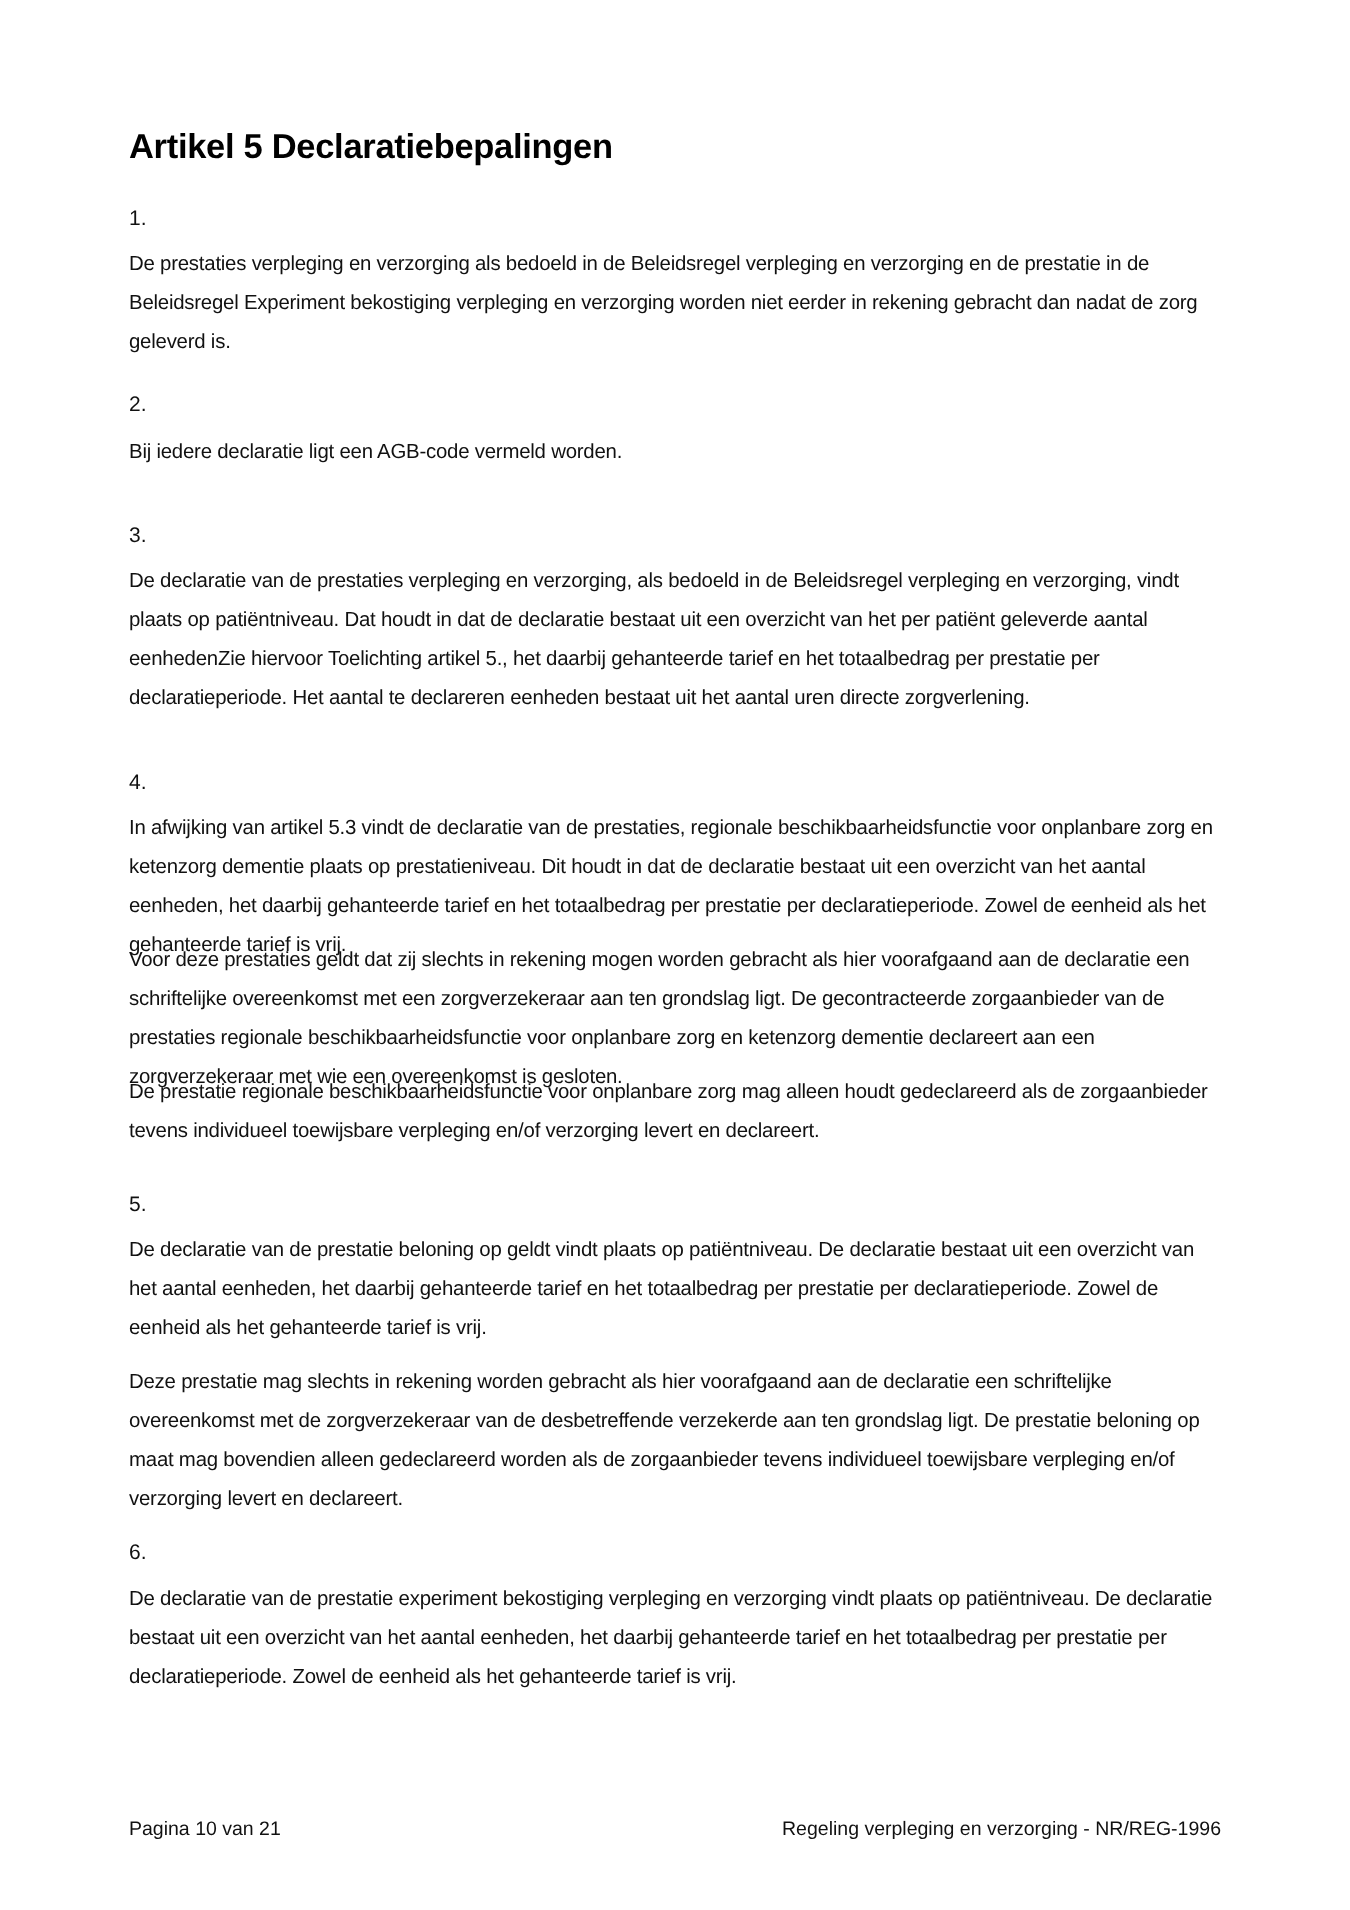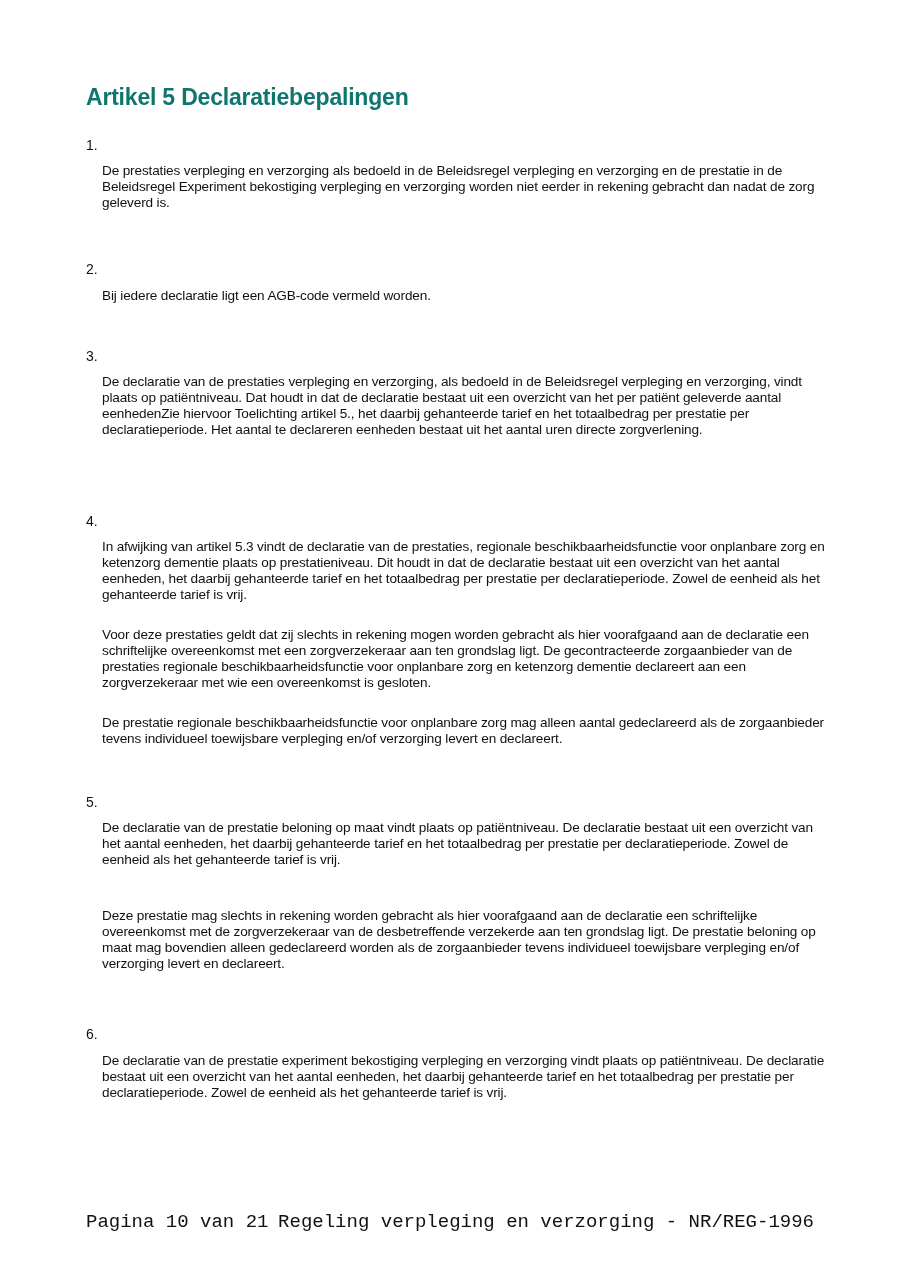--- a/index.html
+++ b/index.html
@@ -1,24 +1,24 @@
 <!DOCTYPE html>
 <html><head>
 <meta charset="utf-8">
 <style>
   html, body { margin: 0; padding: 0; background: #ffffff; }
   body { width: 900px; height: 1273px; position: relative; overflow: hidden;
          font-family: "Liberation Sans", sans-serif; color: #111; }
   .page { position: absolute; left: 86px; top: 0; width: 732px; }
   h1 { position: absolute; top: 84px; left: 0; margin: 0; font-size: 23px; font-weight: bold;
-       letter-spacing: -0.2px; color: #0f766e; white-space: nowrap; }
+       letter-spacing: -0.2px; color: #000000; white-space: nowrap; }
   .num { position: absolute; left: 0; margin: 0; font-size: 14px; line-height: 20px; }
-  .para { position: absolute; left: 16px; width: 732px; margin: 0; font-size: 13.6px; line-height: 16px;
+  .para { position: absolute; left: 0; width: 732px; margin: 0; font-size: 13.6px; line-height: 26px;
           letter-spacing: -0.15px; }
-  .footer { position: absolute; top: 1211px; font-size: 19px; white-space: nowrap; font-family: Liberation Mono, monospace; }
+  .footer { position: absolute; top: 1211px; font-size: 13px; white-space: nowrap; }
   .footer-left { left: 86px; }
   .footer-right { right: 86px; }
 </style>
 </head>
 <body>
 
 <div class="page">
   <h1>Artikel 5 Declaratiebepalingen</h1>
 
   <p class="num" style="top:135px">1.</p>
@@ -26,24 +26,24 @@
 
   <p class="num" style="top:259px">2.</p>
   <p class="para" style="top:288px">Bij iedere declaratie ligt een AGB-code vermeld worden.</p>
 
   <p class="num" style="top:346px">3.</p>
   <p class="para" style="top:374px">De declaratie van de prestaties verpleging en verzorging, als bedoeld in de Beleidsregel verpleging en verzorging, vindt plaats op patiëntniveau. Dat houdt in dat de declaratie bestaat uit een overzicht van het per patiënt geleverde aantal eenhedenZie hiervoor Toelichting artikel 5., het daarbij gehanteerde tarief en het totaalbedrag per prestatie per declaratieperiode. Het aantal te declareren eenheden bestaat uit het aantal uren directe zorgverlening.</p>
 
   <p class="num" style="top:511px">4.</p>
   <p class="para" style="top:539px">In afwijking van artikel 5.3 vindt de declaratie van de prestaties, regionale beschikbaarheidsfunctie voor onplanbare zorg en ketenzorg dementie plaats op prestatieniveau. Dit houdt in dat de declaratie bestaat uit een overzicht van het aantal eenheden, het daarbij gehanteerde tarief en het totaalbedrag per prestatie per declaratieperiode. Zowel de eenheid als het gehanteerde tarief is vrij.</p>
   <p class="para" style="top:627px">Voor deze prestaties geldt dat zij slechts in rekening mogen worden gebracht als hier voorafgaand aan de declaratie een schriftelijke overeenkomst met een zorgverzekeraar aan ten grondslag ligt. De gecontracteerde zorgaanbieder van de prestaties regionale beschikbaarheidsfunctie voor onplanbare zorg en ketenzorg dementie declareert aan een zorgverzekeraar met wie een overeenkomst is gesloten.</p>
-  <p class="para" style="top:715px">De prestatie regionale beschikbaarheidsfunctie voor onplanbare zorg mag alleen aantal gedeclareerd als de zorgaanbieder tevens individueel toewijsbare verpleging en/of verzorging levert en declareert.</p>
+  <p class="para" style="top:715px">De prestatie regionale beschikbaarheidsfunctie voor onplanbare zorg mag alleen houdt gedeclareerd als de zorgaanbieder tevens individueel toewijsbare verpleging en/of verzorging levert en declareert.</p>
 
   <p class="num" style="top:792px">5.</p>
-  <p class="para" style="top:820px">De declaratie van de prestatie beloning op maat vindt plaats op patiëntniveau. De declaratie bestaat uit een overzicht van het aantal eenheden, het daarbij gehanteerde tarief en het totaalbedrag per prestatie per declaratieperiode. Zowel de eenheid als het gehanteerde tarief is vrij.</p>
+  <p class="para" style="top:820px">De declaratie van de prestatie beloning op geldt vindt plaats op patiëntniveau. De declaratie bestaat uit een overzicht van het aantal eenheden, het daarbij gehanteerde tarief en het totaalbedrag per prestatie per declaratieperiode. Zowel de eenheid als het gehanteerde tarief is vrij.</p>
   <p class="para" style="top:908px">Deze prestatie mag slechts in rekening worden gebracht als hier voorafgaand aan de declaratie een schriftelijke overeenkomst met de zorgverzekeraar van de desbetreffende verzekerde aan ten grondslag ligt. De prestatie beloning op maat mag bovendien alleen gedeclareerd worden als de zorgaanbieder tevens individueel toewijsbare verpleging en/of verzorging levert en declareert.</p>
 
   <p class="num" style="top:1024px">6.</p>
   <p class="para" style="top:1053px">De declaratie van de prestatie experiment bekostiging verpleging en verzorging vindt plaats op patiëntniveau. De declaratie bestaat uit een overzicht van het aantal eenheden, het daarbij gehanteerde tarief en het totaalbedrag per prestatie per declaratieperiode. Zowel de eenheid als het gehanteerde tarief is vrij.</p>
 </div>
 
 <div class="footer footer-left">Pagina 10 van 21</div>
 <div class="footer footer-right">Regeling verpleging en verzorging - NR/REG-1996</div>
 
 </body></html>

